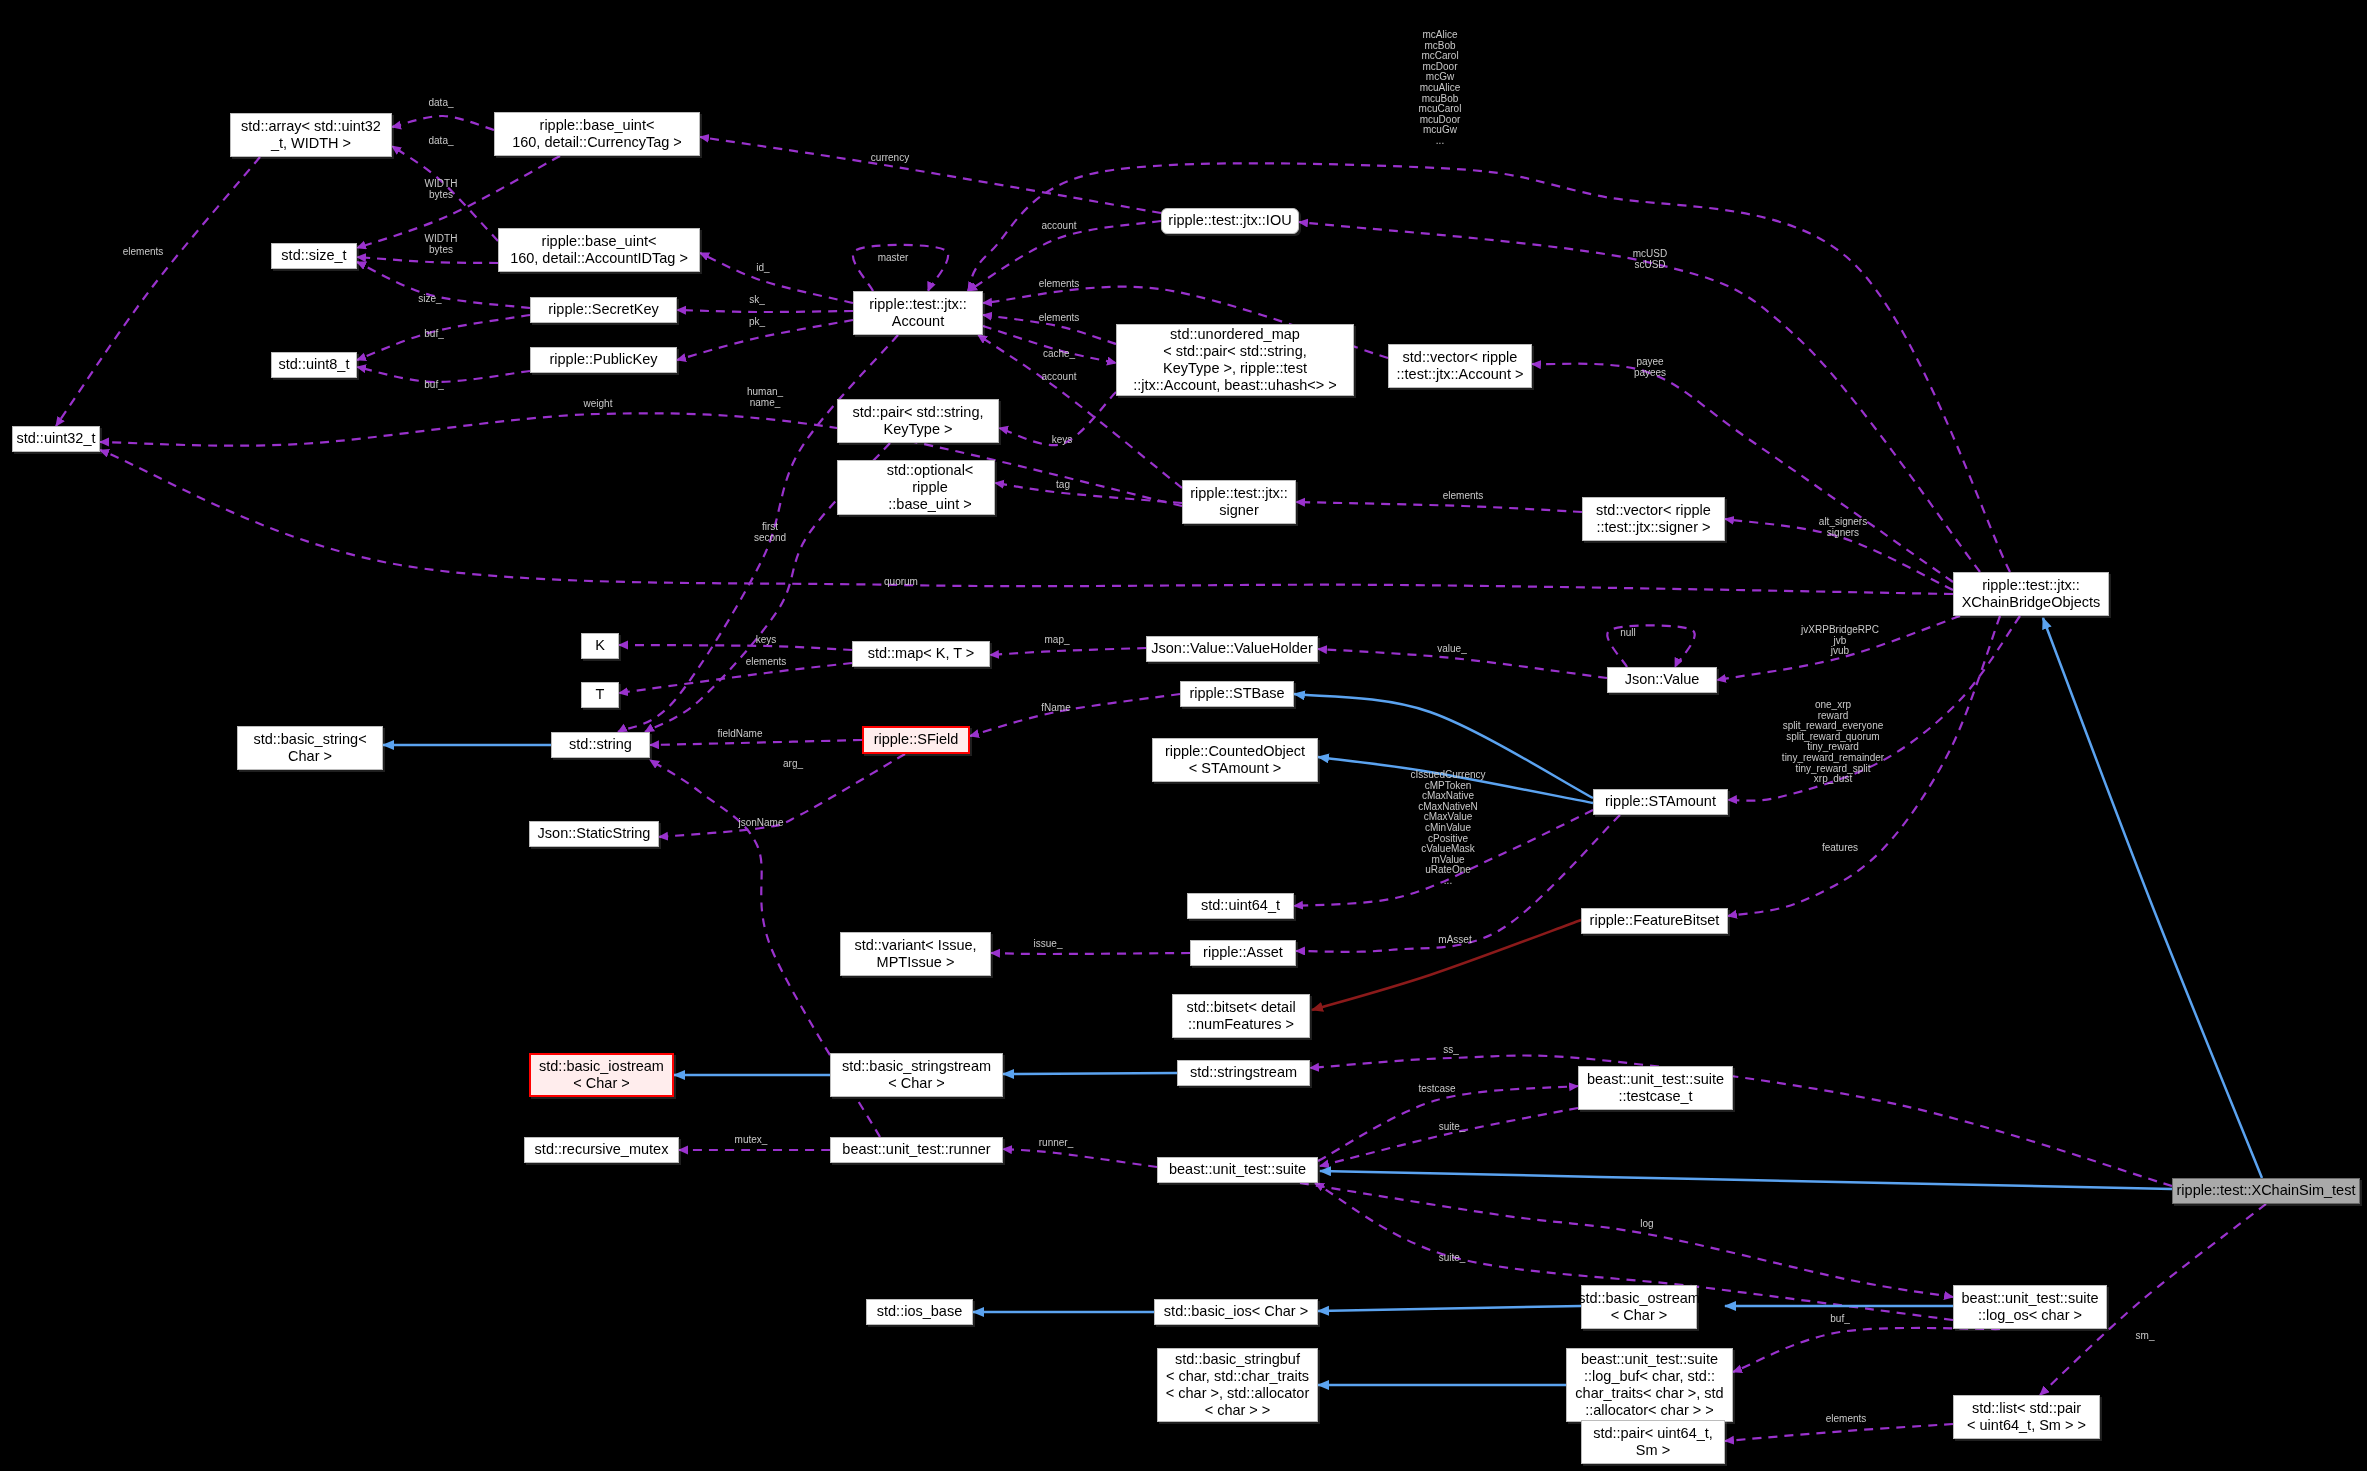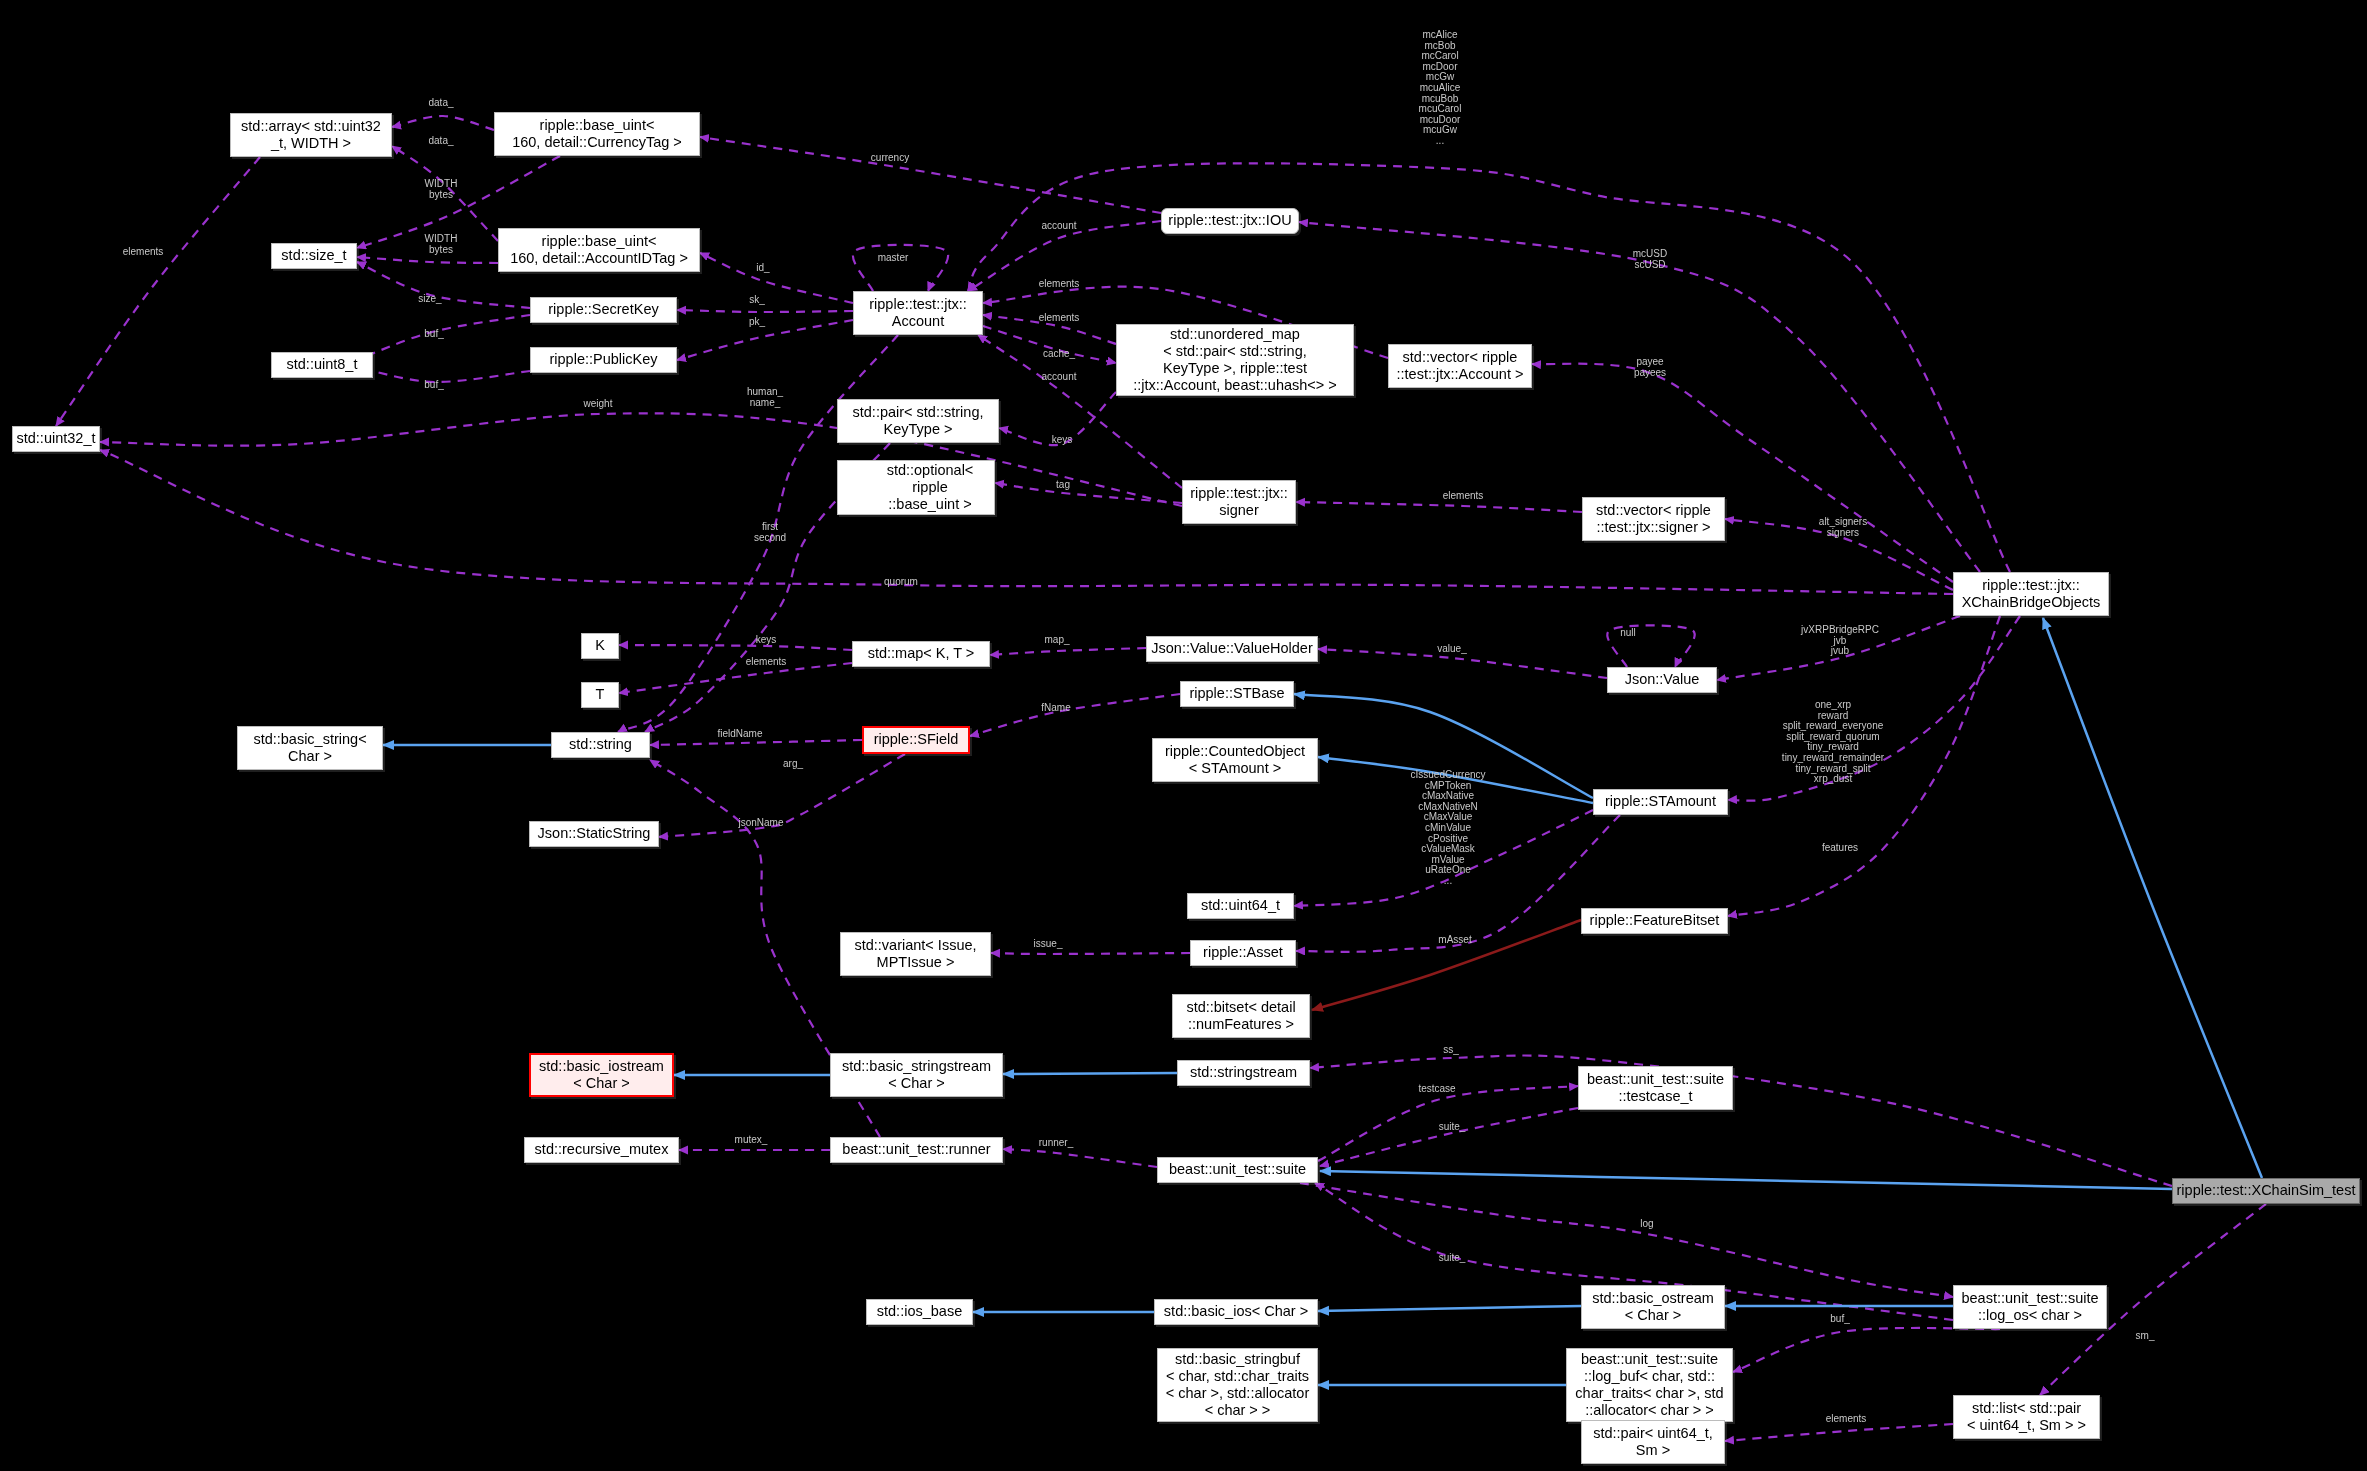--- a/index.html
+++ b/index.html
@@ -112,21 +112,21 @@
       <div class="node" style="left: 230px; top: 113px; width: 162px; min-height: 44px;">std::array&lt; std::uint32
 _t, WIDTH &gt;</div>
       <div class="node" style="left: 494px; top: 112px; width: 206px; min-height: 44px;">ripple::base_uint&lt;
 160, detail::CurrencyTag &gt;</div>
       <div class="node" style="left: 271px; top: 243px; width: 86px; min-height: 26px;">std::size_t</div>
       <div class="node" style="left: 498px; top: 228px; width: 202px; min-height: 44px;">ripple::base_uint&lt;
 160, detail::AccountIDTag &gt;</div>
       <div class="node" style="left: 12px; top: 426px; width: 88px; min-height: 26px;">std::uint32_t</div>
       <div class="node" style="left: 530px; top: 297px; width: 147px; min-height: 26px;">ripple::SecretKey</div>
       <div class="node" style="left: 530px; top: 347px; width: 147px; min-height: 26px;">ripple::PublicKey</div>
-      <div class="node" style="left: 271px; top: 352px; width: 102px; min-height: 26px;">std::uint8_t</div>
+      <div class="node" style="left: 271px; top: 352px; width: 86px; min-height: 26px;">std::uint8_t</div>
       <div class="node" style="left: 853px; top: 291px; width: 130px; min-height: 44px;">ripple::test::jtx::
 Account</div>
       <div class="node" style="left: 1161px; top: 208px; width: 138px; min-height: 26px; border-radius: 6px;">ripple::test::jtx::IOU</div>
       <div class="node" style="left: 1116px; top: 324px; width: 238px; min-height: 72px;">std::unordered_map
 &lt; std::pair&lt; std::string,
  KeyType &gt;, ripple::test
 ::jtx::Account, beast::uhash&lt;&gt; &gt;</div>
       <div class="node" style="left: 1388px; top: 344px; width: 144px; min-height: 44px;">std::vector&lt; ripple
 ::test::jtx::Account &gt;</div>
       <div class="node" style="left: 837px; top: 399px; width: 162px; min-height: 44px;">std::pair&lt; std::string,
@@ -166,21 +166,21 @@
 &lt; Char &gt;</div>
       <div class="node" style="left: 1177px; top: 1060px; width: 133px; min-height: 26px;">std::stringstream</div>
       <div class="node" style="left: 1578px; top: 1066px; width: 155px; min-height: 44px;">beast::unit_test::suite
 ::testcase_t</div>
       <div class="node" style="left: 524px; top: 1137px; width: 155px; min-height: 26px;">std::recursive_mutex</div>
       <div class="node" style="left: 830px; top: 1137px; width: 173px; min-height: 26px;">beast::unit_test::runner</div>
       <div class="node" style="left: 1157px; top: 1157px; width: 161px; min-height: 26px;">beast::unit_test::suite</div>
       <div class="node main" style="left: 2172px; top: 1178px; width: 188px; min-height: 26px;">ripple::test::XChainSim_test</div>
       <div class="node" style="left: 866px; top: 1299px; width: 107px; min-height: 26px;">std::ios_base</div>
       <div class="node" style="left: 1154px; top: 1299px; width: 164px; min-height: 26px;">std::basic_ios&lt; Char &gt;</div>
-      <div class="node" style="left: 1581px; top: 1285px; width: 144px; min-height: 44px;">std::basic_ostream
+      <div class="node" style="left: 1581px; top: 1285px; width: 116px; min-height: 44px;">std::basic_ostream
 &lt; Char &gt;</div>
       <div class="node" style="left: 1953px; top: 1285px; width: 154px; min-height: 44px;">beast::unit_test::suite
 ::log_os&lt; char &gt;</div>
       <div class="node" style="left: 1157px; top: 1348px; width: 161px; min-height: 74px;">std::basic_stringbuf
 &lt; char, std::char_traits
 &lt; char &gt;, std::allocator
 &lt; char &gt; &gt;</div>
       <div class="node" style="left: 1566px; top: 1348px; width: 167px; min-height: 74px;">beast::unit_test::suite
 ::log_buf&lt; char, std::
 char_traits&lt; char &gt;, std

